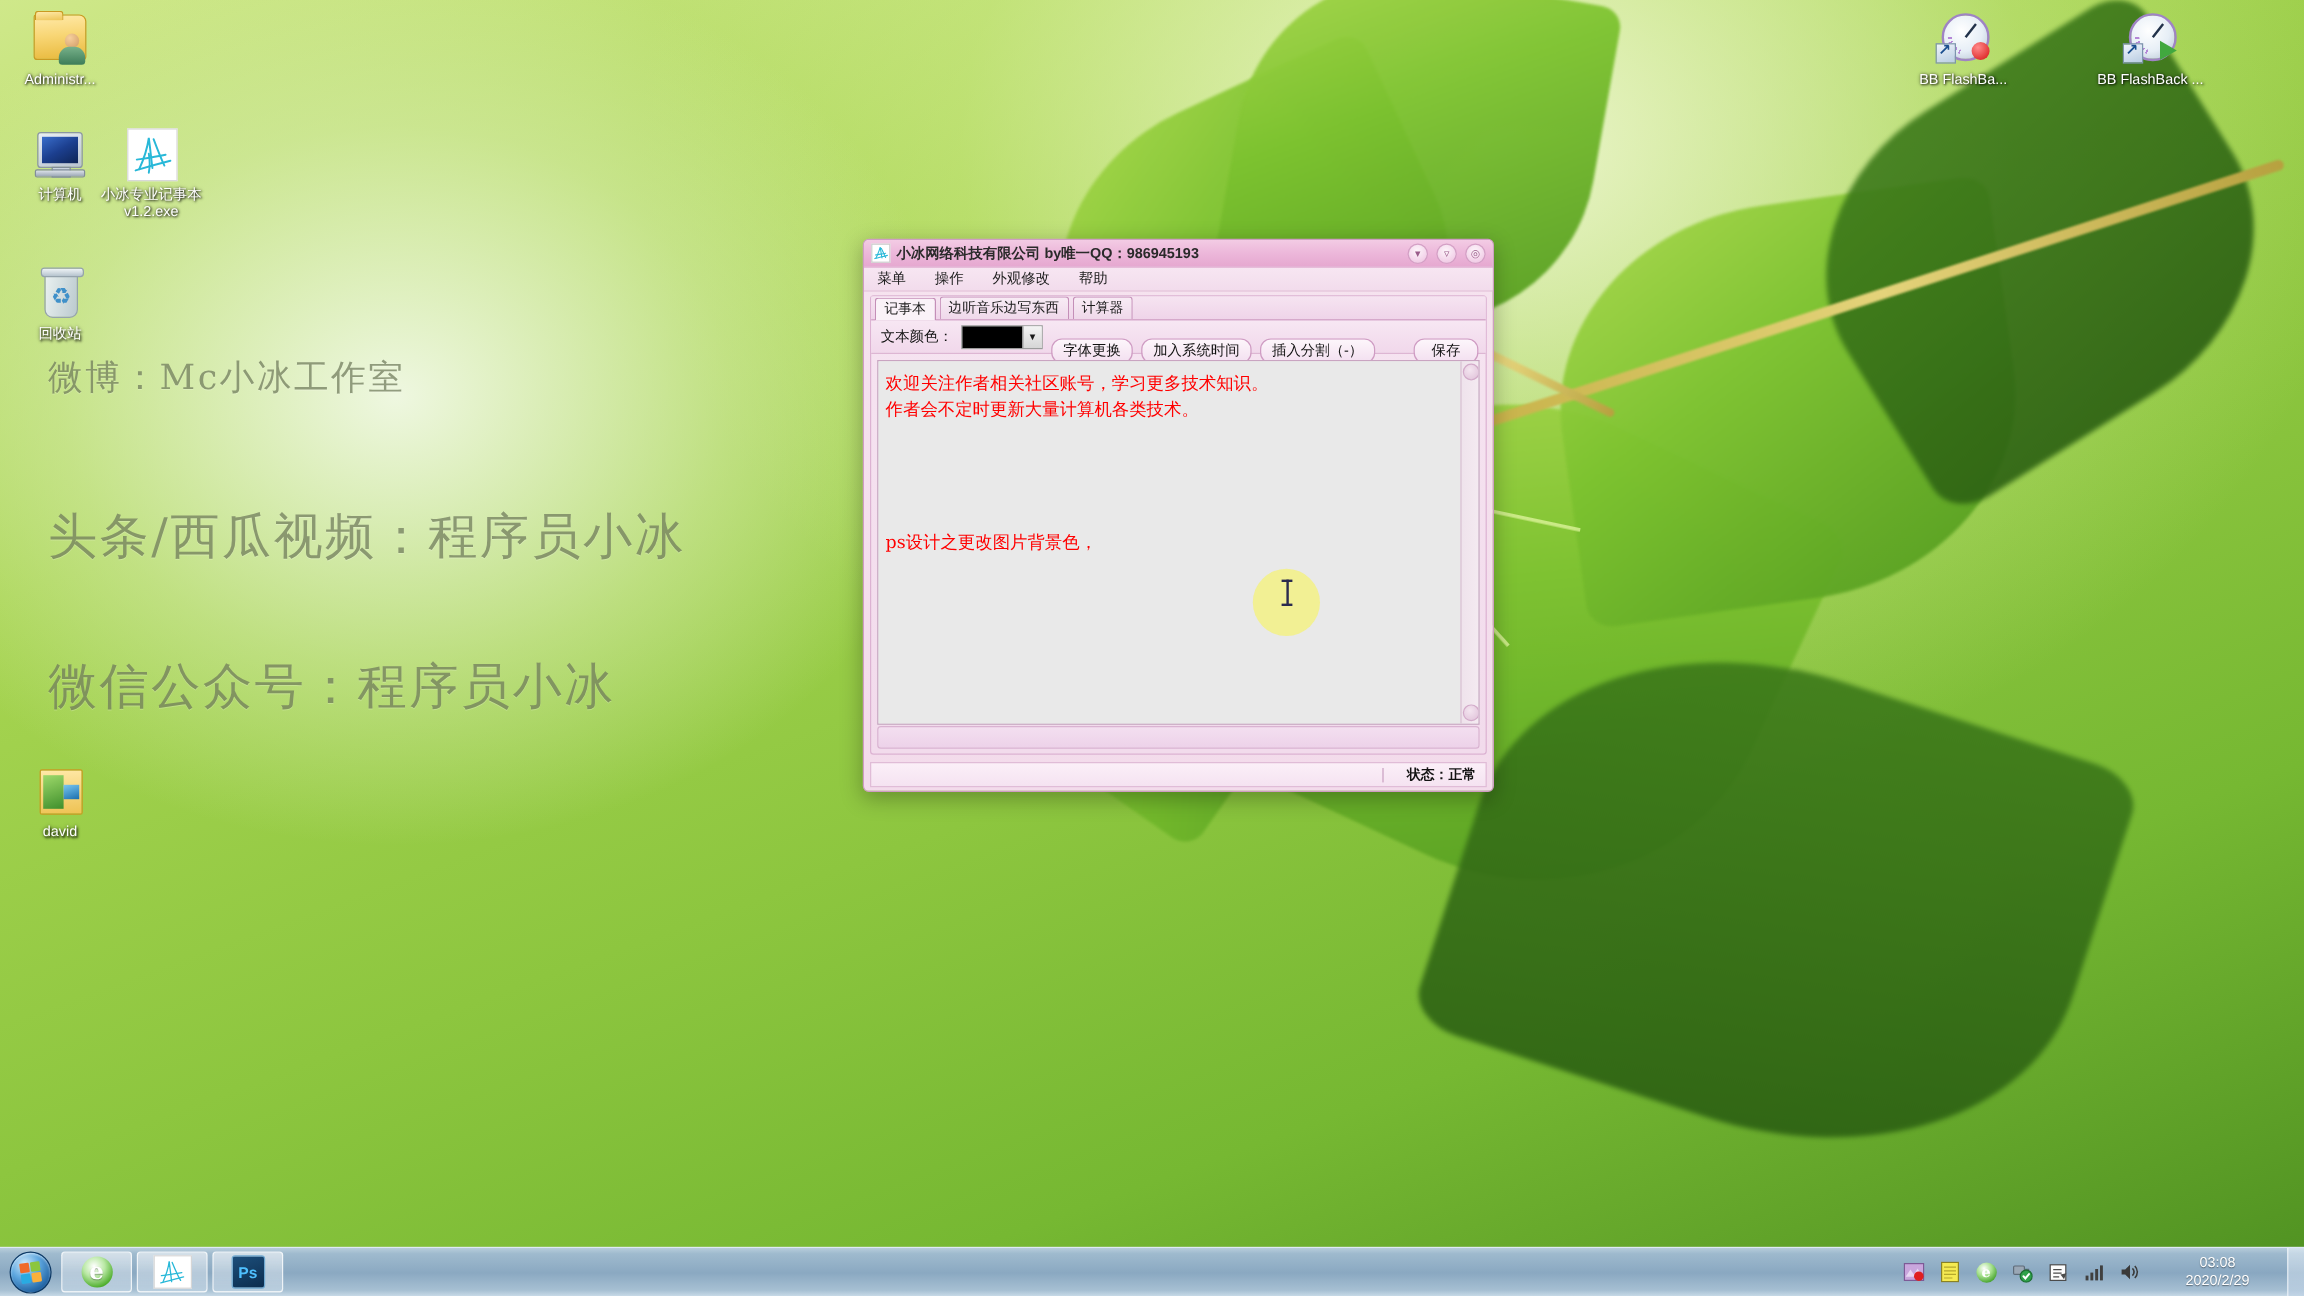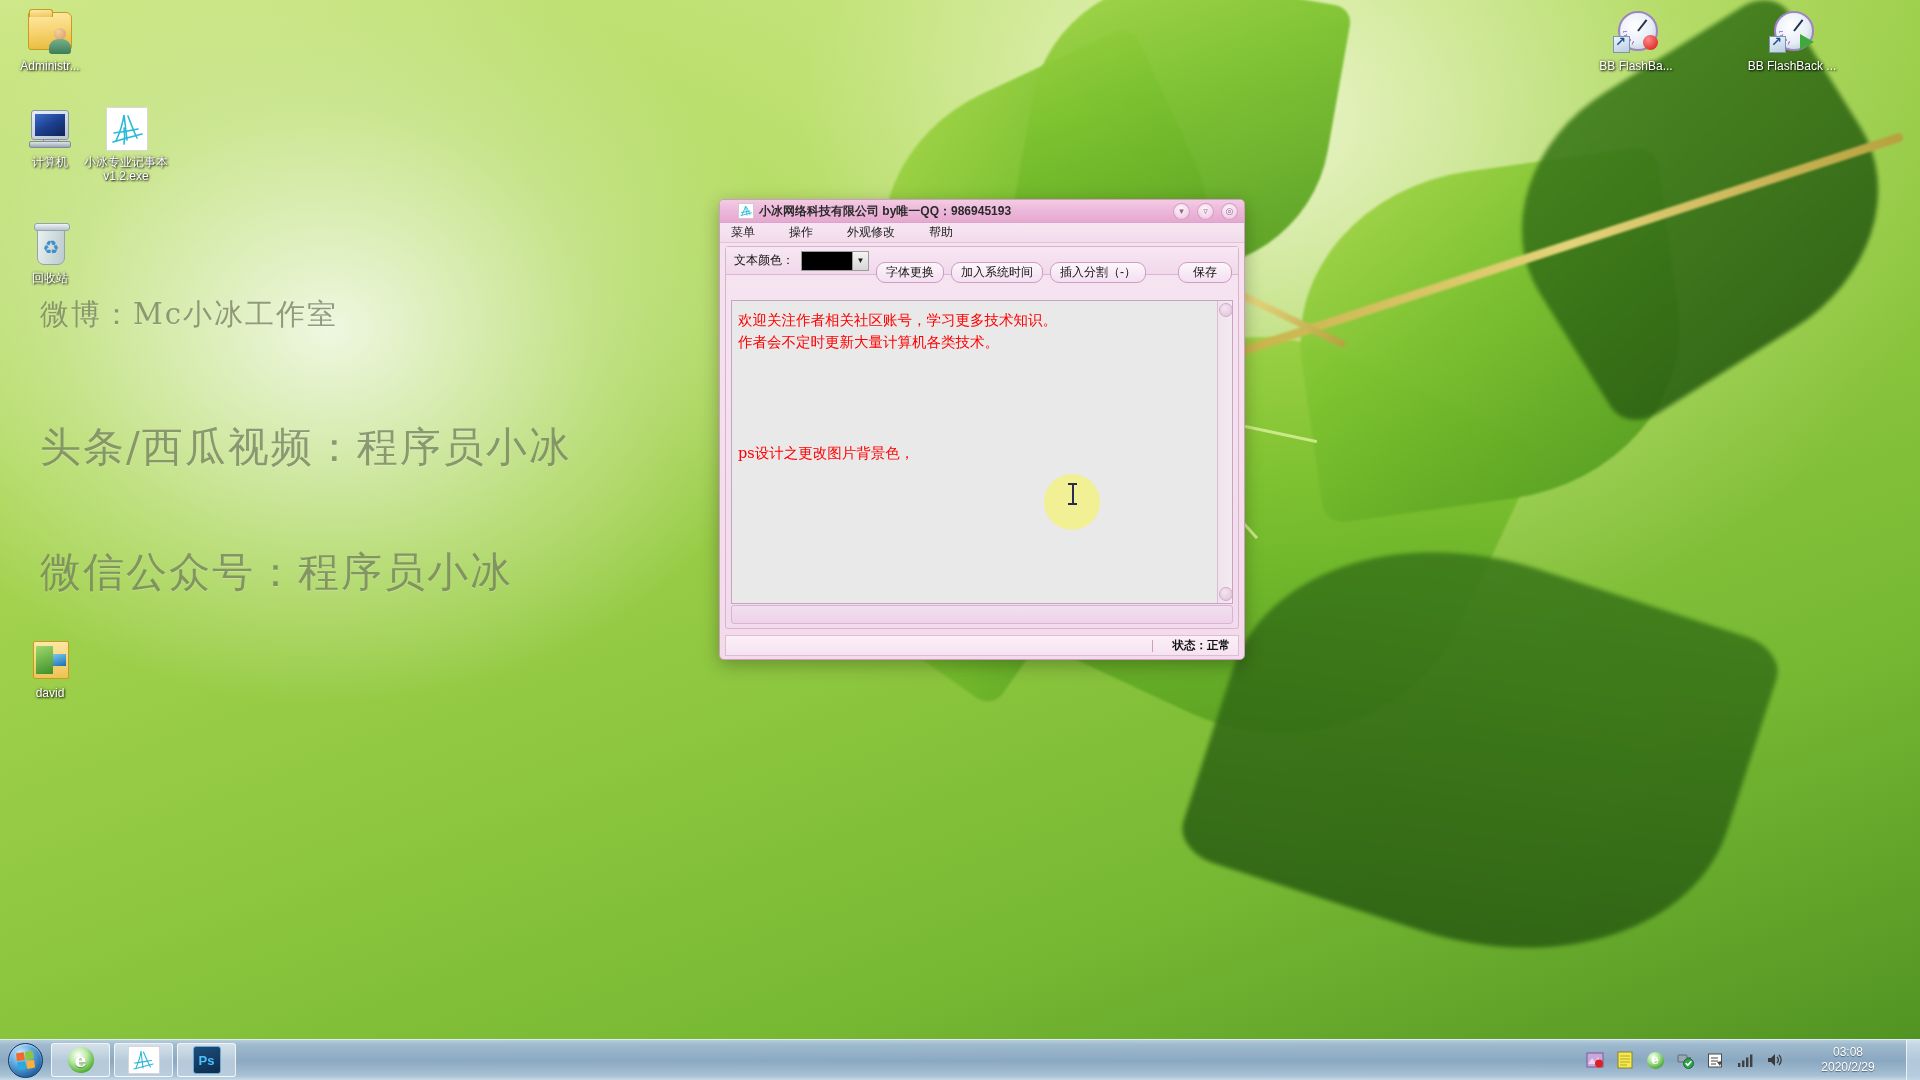--- a/index.html
+++ b/index.html
@@ -151,21 +151,21 @@
     border-radius: 5px;
     box-shadow: 0 5px 18px rgba(0,0,0,.28);
     overflow: hidden;
   }
   #titlebar {
     position: relative;
     height: 22px;
     background: linear-gradient(180deg, #f3cbe4 0%, #ecb7da 50%, #e6a8d0 100%);
     border-bottom: 1px solid #dca3cc;
     display: flex; align-items: center;
-    padding-left: 18px;
+    padding-left: 6px;
   }
   #title-icon { width:14px; height:14px; background:#fff; border:1px solid #ccc; position:relative; flex:none; margin-right:5px;}
   #title-icon svg{position:absolute; inset:0;}
   #title-text {
     font-size: 12px; font-weight: bold; color: #2a2a2a;
     white-space: nowrap;
     font-family: "Liberation Sans", "DejaVu Sans", sans-serif;
   }
   .wbtns { position:absolute; right:6px; top:3px; display:flex; gap:7px; }
   .wbtn {
@@ -173,21 +173,21 @@
     background: radial-gradient(circle at 45% 35%, rgba(255,255,255,.85), rgba(240,205,232,.55));
     border: 1px solid rgba(206,150,190,.85);
     display:flex; align-items:center; justify-content:center;
     font-size:9px; color:#9a5c8a; line-height:1;
   }
 
   #menubar {
     height: 19px;
     background: linear-gradient(180deg,#f7e6f2,#f2dcec);
     border-bottom: 1px solid #e3c2da;
-    display:flex; align-items:center; padding-left:9px; gap:30px;
+    display:flex; align-items:center; padding-left:9px; gap:20px;
   }
   .menu-item {
     font-size: 12px; color:#1d1d1d;
     font-family:"Liberation Sans","DejaVu Sans",sans-serif;
     padding:1px 2px;
   }
 
   #panel {
     position:absolute; left:5px; top:46px; right:5px; bottom:30px;
     background: linear-gradient(180deg,#f6e4f1,#f2dbec);
@@ -498,20 +498,25 @@
 
     <div id="menubar">
       <div class="menu-item">菜单</div>
       <div class="menu-item">操作</div>
       <div class="menu-item">外观修改</div>
       <div class="menu-item">帮助</div>
     </div>
 
     <div id="panel">
 
+      <div id="tabstrip">
+        <div class="tab active">记事本</div>
+        <div class="tab">边听音乐边写东西</div>
+        <div class="tab">计算器</div>
+      </div>
 
       <div id="toolbar">
         <div class="tb-label">文本颜色：</div>
         <div id="color-combo">
           <div id="color-swatch" style="background: rgb(0, 0, 0);"></div>
           <div id="color-arrow">▼</div>
         </div>
         <div class="tb-btn">字体更换</div>
         <div class="tb-btn">加入系统时间</div>
         <div class="tb-btn">插入分割（-）</div>

